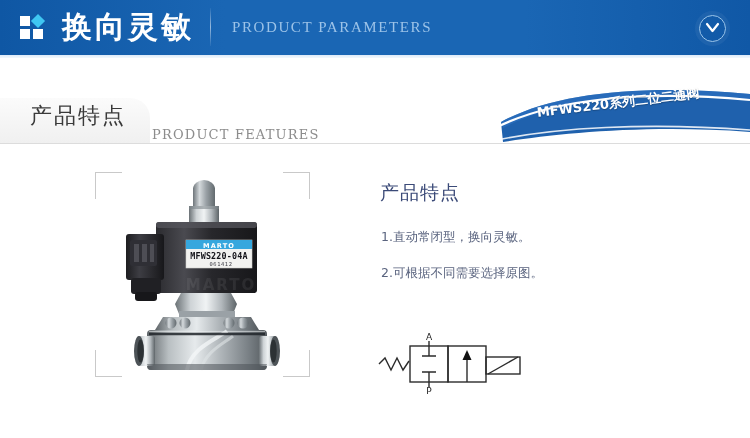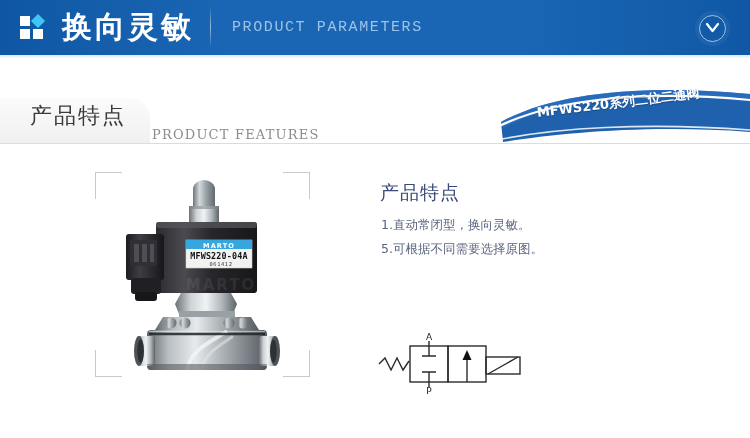--- a/index.html
+++ b/index.html
@@ -38,21 +38,21 @@
     font-family:"DejaVu Sans","Liberation Sans",sans-serif;
     line-height:40px;white-space:nowrap;
   }
   .hdr-sep{
     position:absolute;left:210px;top:8px;width:1px;height:38px;
     background:linear-gradient(180deg,rgba(255,255,255,.05),rgba(255,255,255,.55),rgba(255,255,255,.05));
   }
   .hdr-en{
     position:absolute;left:232px;top:19px;
     font-size:15px;color:#9cc3e8;letter-spacing:1.6px;white-space:nowrap;
-    font-family:Liberation Mono, monospace;
+    font-family:Liberation Serif, serif;
   }
   .hdr-circle{
     position:absolute;right:24px;top:15px;width:25px;height:25px;
     border:1px solid #9dc6ea;border-radius:50%;
     box-shadow:0 0 0 4px rgba(255,255,255,.05);
   }
   .hdr-circle svg{position:absolute;left:5px;top:6px;}
 
   
   .tab{
@@ -105,20 +105,21 @@
     font-size:19px;color:#3b4a78;letter-spacing:1px;white-space:nowrap;
     font-family:"DejaVu Sans","Liberation Sans",sans-serif;
   }
   .feat-list{
     position:absolute;left:381px;top:213px;width:340px;
     list-style:none;margin:0;padding:0;
   }
   .feat-list li{
     font-size:12.5px;color:#5a647f;line-height:24px;white-space:nowrap;
     font-family:"DejaVu Sans","Liberation Sans",sans-serif;
+    margin-top:12px;
   }
 
   
   .schematic{position:absolute;left:375px;top:333px;width:170px;height:62px;}
   .schematic svg{display:block;}
 </style>
 </head>
 <body>
 
 <div class="page">
@@ -254,21 +255,21 @@
         <path d="M40 153.5 L156 153.5" stroke="#eef1f2" stroke-width="1" opacity=".5"></path>
 
         <path d="M38 186 L158 186 L156 192 L40 192 Z" fill="#4e5459" opacity=".55"></path>
       </svg>
     </div>
   </div>
 
   <div class="feat-title">产品特点</div>
   <ul class="feat-list">
     <li>1.直动常闭型，换向灵敏。</li>
-    <li>5.可根据不同需要选择原图。</li>
+    <li>2.可根据不同需要选择原图。</li>
   </ul>
 
   <div class="schematic">
     <svg width="170" height="62" viewBox="0 0 170 62">
       <g stroke="#2b2b2b" stroke-width="1.4" fill="none">
 
         <path d="M4 31 L10 25 L16 37 L22 25 L28 37 L34 28"></path>
 
         <rect x="35" y="13" width="38" height="36"></rect>
         <rect x="73" y="13" width="38" height="36"></rect>

